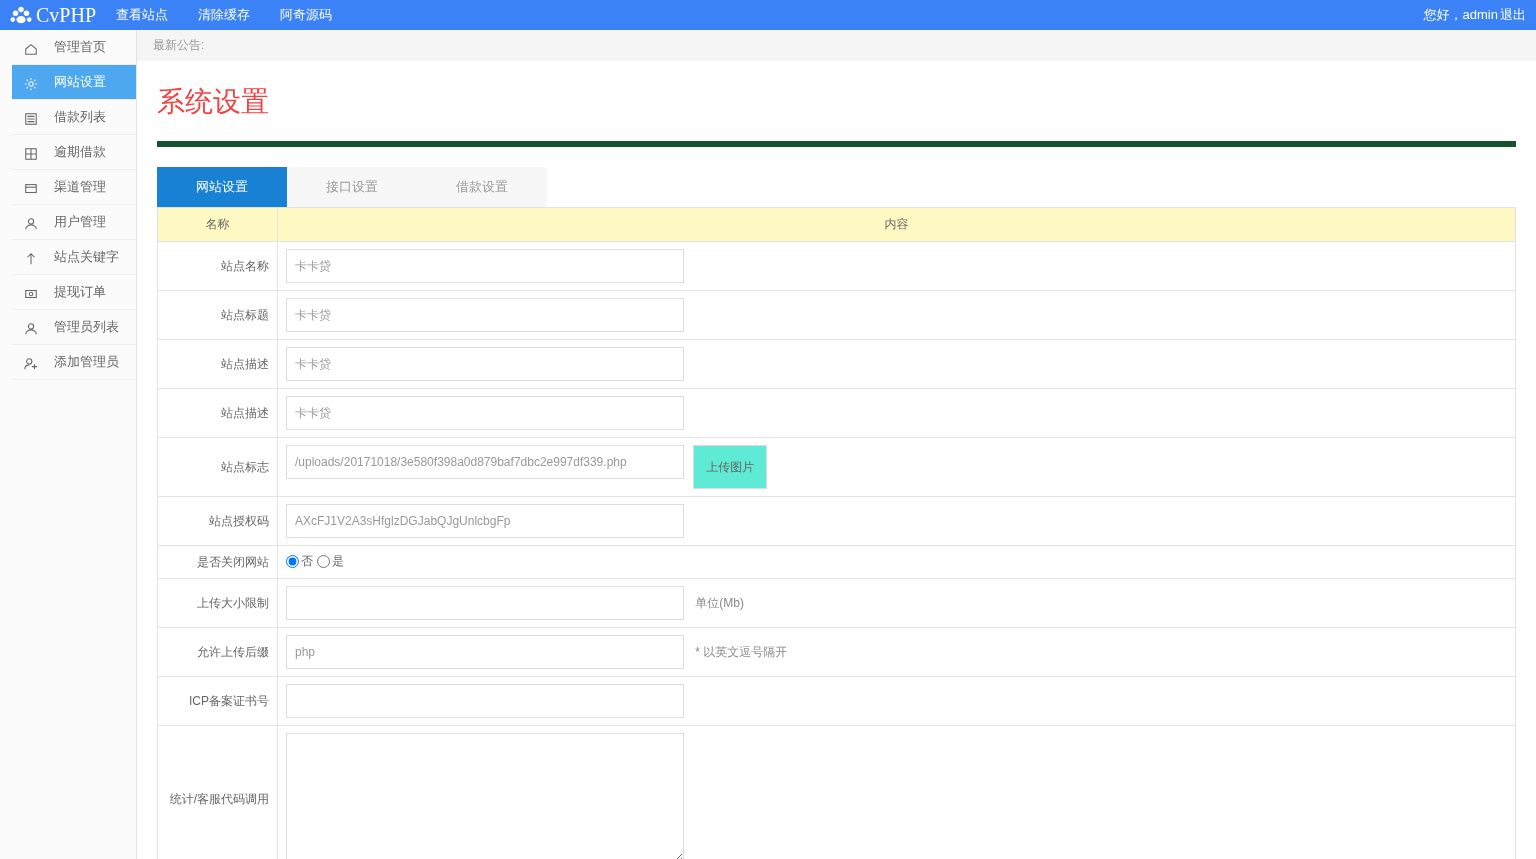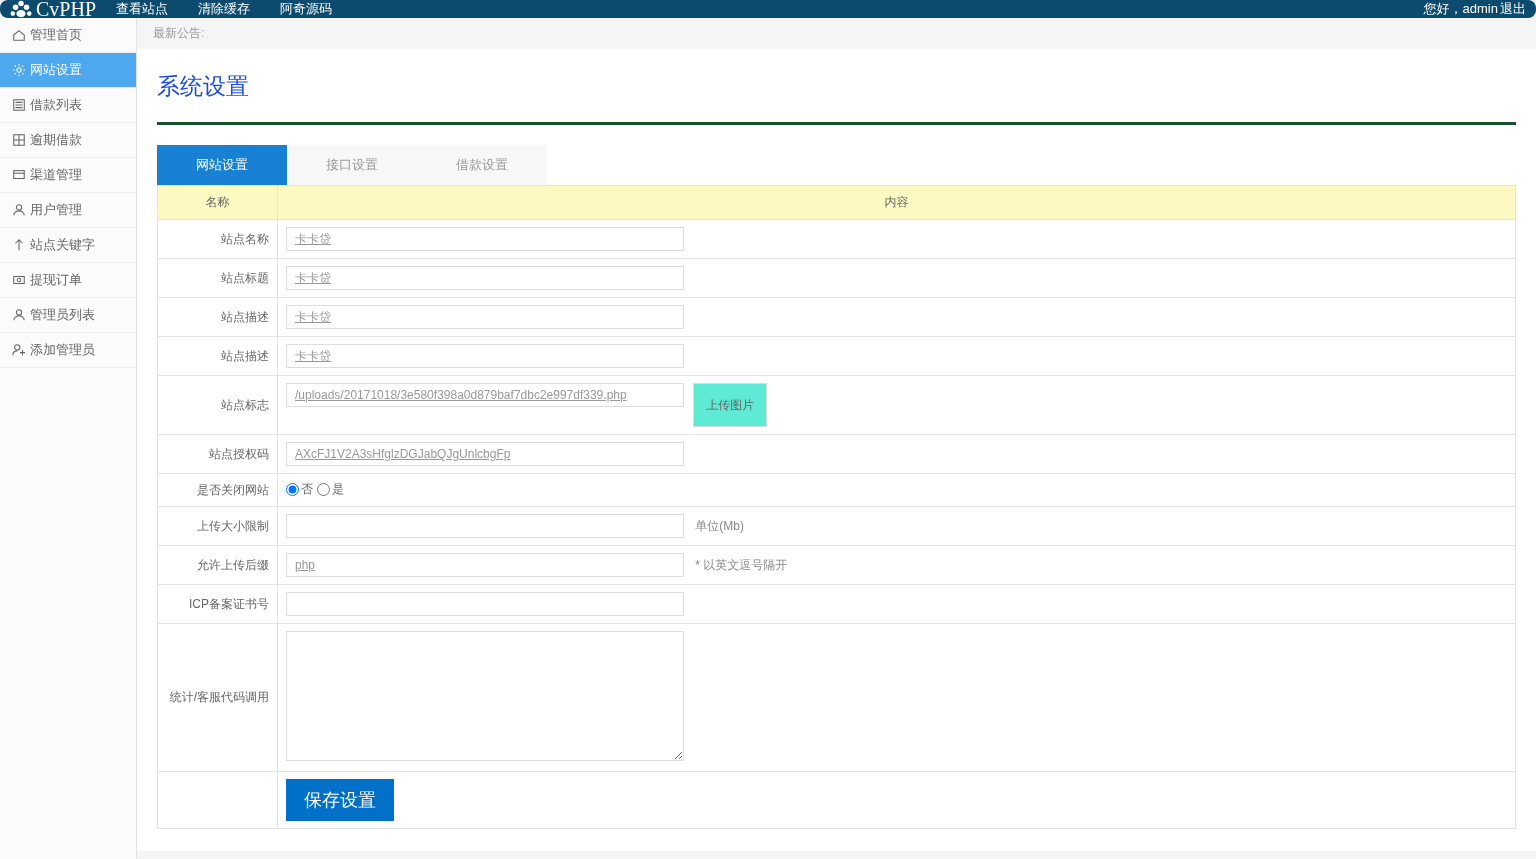--- a/index.html
+++ b/index.html
@@ -1,53 +1,53 @@
 <!DOCTYPE html>
 <html><head>
   <meta charset="utf-8">
   <style>
     * { margin: 0; padding: 0; box-sizing: border-box; }
     body { font-family: "Microsoft YaHei", "Helvetica Neue", Arial, sans-serif; font-size: 13px; color: #666; background: #f5f5f5; }
     
     
-    .header { background: #0c4a6e; height: 18px; display: flex; align-items: center; padding: 0 10px; color: #fff; border-radius: 8px; }
+    .header { background: #3b82f6; height: 30px; display: flex; align-items: center; padding: 0 10px; color: #fff; }
     .logo { display: flex; align-items: center; gap: 4px; margin-right: 20px; }
     .logo-icon { width: 22px; height: 22px; }
     .logo-text { font-size: 20px; font-family: Georgia, serif; }
     .header-nav { display: flex; gap: 30px; }
     .header-nav a { color: #fff; text-decoration: none; font-size: 13px; }
     .header-right { margin-left: auto; display: flex; gap: 2px; align-items: center; font-size: 13px; }
     .header-right a { color: #fff; text-decoration: none; }
     
     
     .layout { display: flex; min-height: calc(100vh - 30px); }
     
     
     .sidebar { width: 137px; background: #fbfbfb; border-right: 1px solid #e3e3e3; }
-    .sidebar-item { display: flex; align-items: center; gap: 4px; padding: 8px 12px; color: #666; text-decoration: none; font-size: 13px; border-bottom: 1px solid #eee; cursor: pointer; }
+    .sidebar-item { display: flex; align-items: flex-end; gap: 16px; padding: 8px 12px; color: #666; text-decoration: none; font-size: 13px; border-bottom: 1px solid #eee; cursor: pointer; margin-left: 12px; }
     .sidebar-item.active { background: #4da8ef; color: #fff; position: relative; }
     .sidebar-item.active::after { content: ''; position: absolute; right: -8px; top: 50%; transform: translateY(-50%); border: 8px solid transparent; border-left-color: #4da8ef; }
     .sidebar-icon { width: 14px; height: 14px; display: inline-flex; align-items: center; justify-content: center; }
     
     
     .main { flex: 1; background: #f5f5f5; }
     .notice { padding: 7px 16px; font-size: 12px; color: #999; }
-    .page-title { font-size: 23px; color: #1d4ed8; font-weight: normal; padding: 0 0 20px 0; margin: 0 0 0 0; border-bottom: 3px solid #14532d; }
+    .page-title { font-size: 28px; color: #ef4444; font-weight: normal; padding: 0 0 20px 0; margin: 0 0 0 0; border-bottom: 6px solid #14532d; }
     
     
     .tabs { display: flex; margin-top: 20px; }
     .tab { padding: 10px 38px; color: #999; background: #f7f7f7; font-size: 13px; cursor: pointer; border: 1px solid transparent; }
     .tab.active { background: #1881d3; color: #fff; }
     
     
     .form-table { width: 100%; border-collapse: collapse; border: 1px solid #e3e3e3; }
     .form-table th { background: #fef9c3; font-weight: normal; font-size: 12px; color: #666; padding: 8px; border: 1px solid #e3e3e3; }
     .form-table td { padding: 7px 8px; border: 1px solid #e3e3e3; vertical-align: middle; font-size: 12px; }
     .form-table td.label { text-align: right; width: 120px; color: #666; }
-    .form-input { width: 398px; height: 24px; border: 1px solid #ddd; padding: 2px 8px; font-size: 12px; color: #999; background: #fff; font-family: inherit; text-decoration: underline; }
+    .form-input { width: 398px; height: 34px; border: 1px solid #ddd; padding: 2px 8px; font-size: 12px; color: #999; background: #fff; font-family: inherit; }
     .form-textarea { width: 398px; height: 130px; border: 1px solid #ddd; padding: 6px 8px; font-size: 12px; resize: both; font-family: inherit; }
     .btn-upload { display: inline-block; height: 44px; padding: 0 12px; background: #5eead4; border: 1px solid #dcdcdc; font-size: 12px; color: #666; cursor: pointer; margin-left: 6px; vertical-align: top; }
     .radio-group { display: inline-flex; align-items: center; gap: 4px; }
     .radio-group label { display: inline-flex; align-items: center; gap: 2px; font-size: 12px; }
     .help-text { display: inline-block; margin-left: 8px; color: #888; font-size: 12px; vertical-align: middle; }
     .btn-save { display: inline-block; background: #0070c9; color: #fff; border: none; padding: 9px 18px; font-size: 18px; cursor: pointer; }
   </style>
 </head>
 <body>
 

